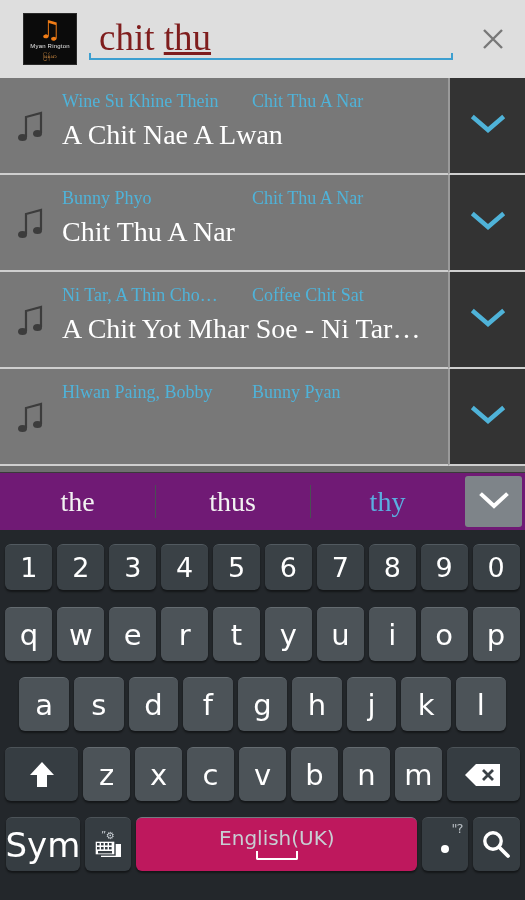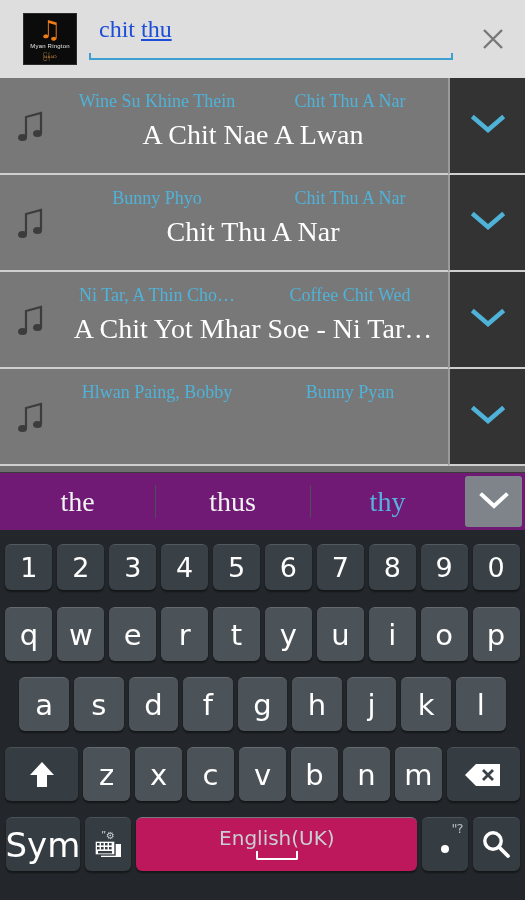--- a/index.html
+++ b/index.html
@@ -36,21 +36,21 @@
   .app-icon .l1 { top: 29px; }
   .app-icon .l2 { top: 38px; color: #f0a04a; }
 
   .search-field {
     flex: 1 1 auto; position: relative;
     margin-left: 12px; margin-right: 6px; height: 58px;
   }
   .search-text {
     position: absolute; left: 10px; top: 6px;
     font-family: "Liberation Serif", serif;
-    font-size: 24px; color: #1d4ed8; white-space: nowrap;
+    font-size: 37px; color: #7f1d1d; white-space: nowrap;
   }
   .search-text .composing { text-decoration: underline; }
   .search-underline {
     position: absolute; left: 0; right: 2px; bottom: 8px;
     height: 2px; background: #3d9fd0;
   }
   .search-underline:before, .search-underline:after {
     content: ""; position: absolute; bottom: 0; width: 2px; height: 7px;
     background: #3d9fd0;
   }
@@ -74,21 +74,21 @@
     border-bottom: 2px solid #cfcfcf;
     display: flex; align-items: center;
   }
   .note-icon {
     width: 62px; flex: 0 0 auto;
     display: flex; align-items: center; justify-content: center;
     color: #3c3c3c;
   }
   .row-texts {
     flex: 1 1 auto; min-width: 0; 
-    position: relative; height: 97px; text-align: center;
+    position: relative; height: 97px;
   }
   .meta {
     position: absolute; top: 14px; left: 0; right: 0;
     display: flex; color: #4fb3d9;
     font-family: "Liberation Serif", serif; font-size: 18px;
   }
   .meta .artist {
     width: 190px; flex: 0 0 auto; overflow: hidden;
     white-space: nowrap; text-overflow: ellipsis;
   }
@@ -289,21 +289,21 @@
       <div class="note-icon">
         <svg width="30" height="34" viewBox="0 0 30 34">
           <path d="M10 28 L10 8 L25 4 L25 24" stroke="#3c3c3c" stroke-width="2.2" fill="none"></path>
           <ellipse cx="6.5" cy="28.5" rx="4.5" ry="3.6" fill="#3c3c3c"></ellipse>
           <ellipse cx="21.5" cy="24.5" rx="4.5" ry="3.6" fill="#3c3c3c"></ellipse>
         </svg>
       </div>
       <div class="row-texts">
         <div class="meta">
           <span class="artist">Ni Tar, A Thin Cho…</span>
-          <span class="album">Coffee Chit Wed</span>
+          <span class="album">Coffee Chit Sat</span>
         </div>
         <div class="title">A Chit Yot Mhar Soe - Ni Tar…</div>
       </div>
       <div class="expand-col">
         <span>
           <svg width="38" height="24" viewBox="0 0 38 24">
             <path d="M5 6 L19 18 L33 6" stroke="#4fb3d9" stroke-width="4.5" fill="none" stroke-linecap="square"></path>
           </svg>
         </span>
       </div>

